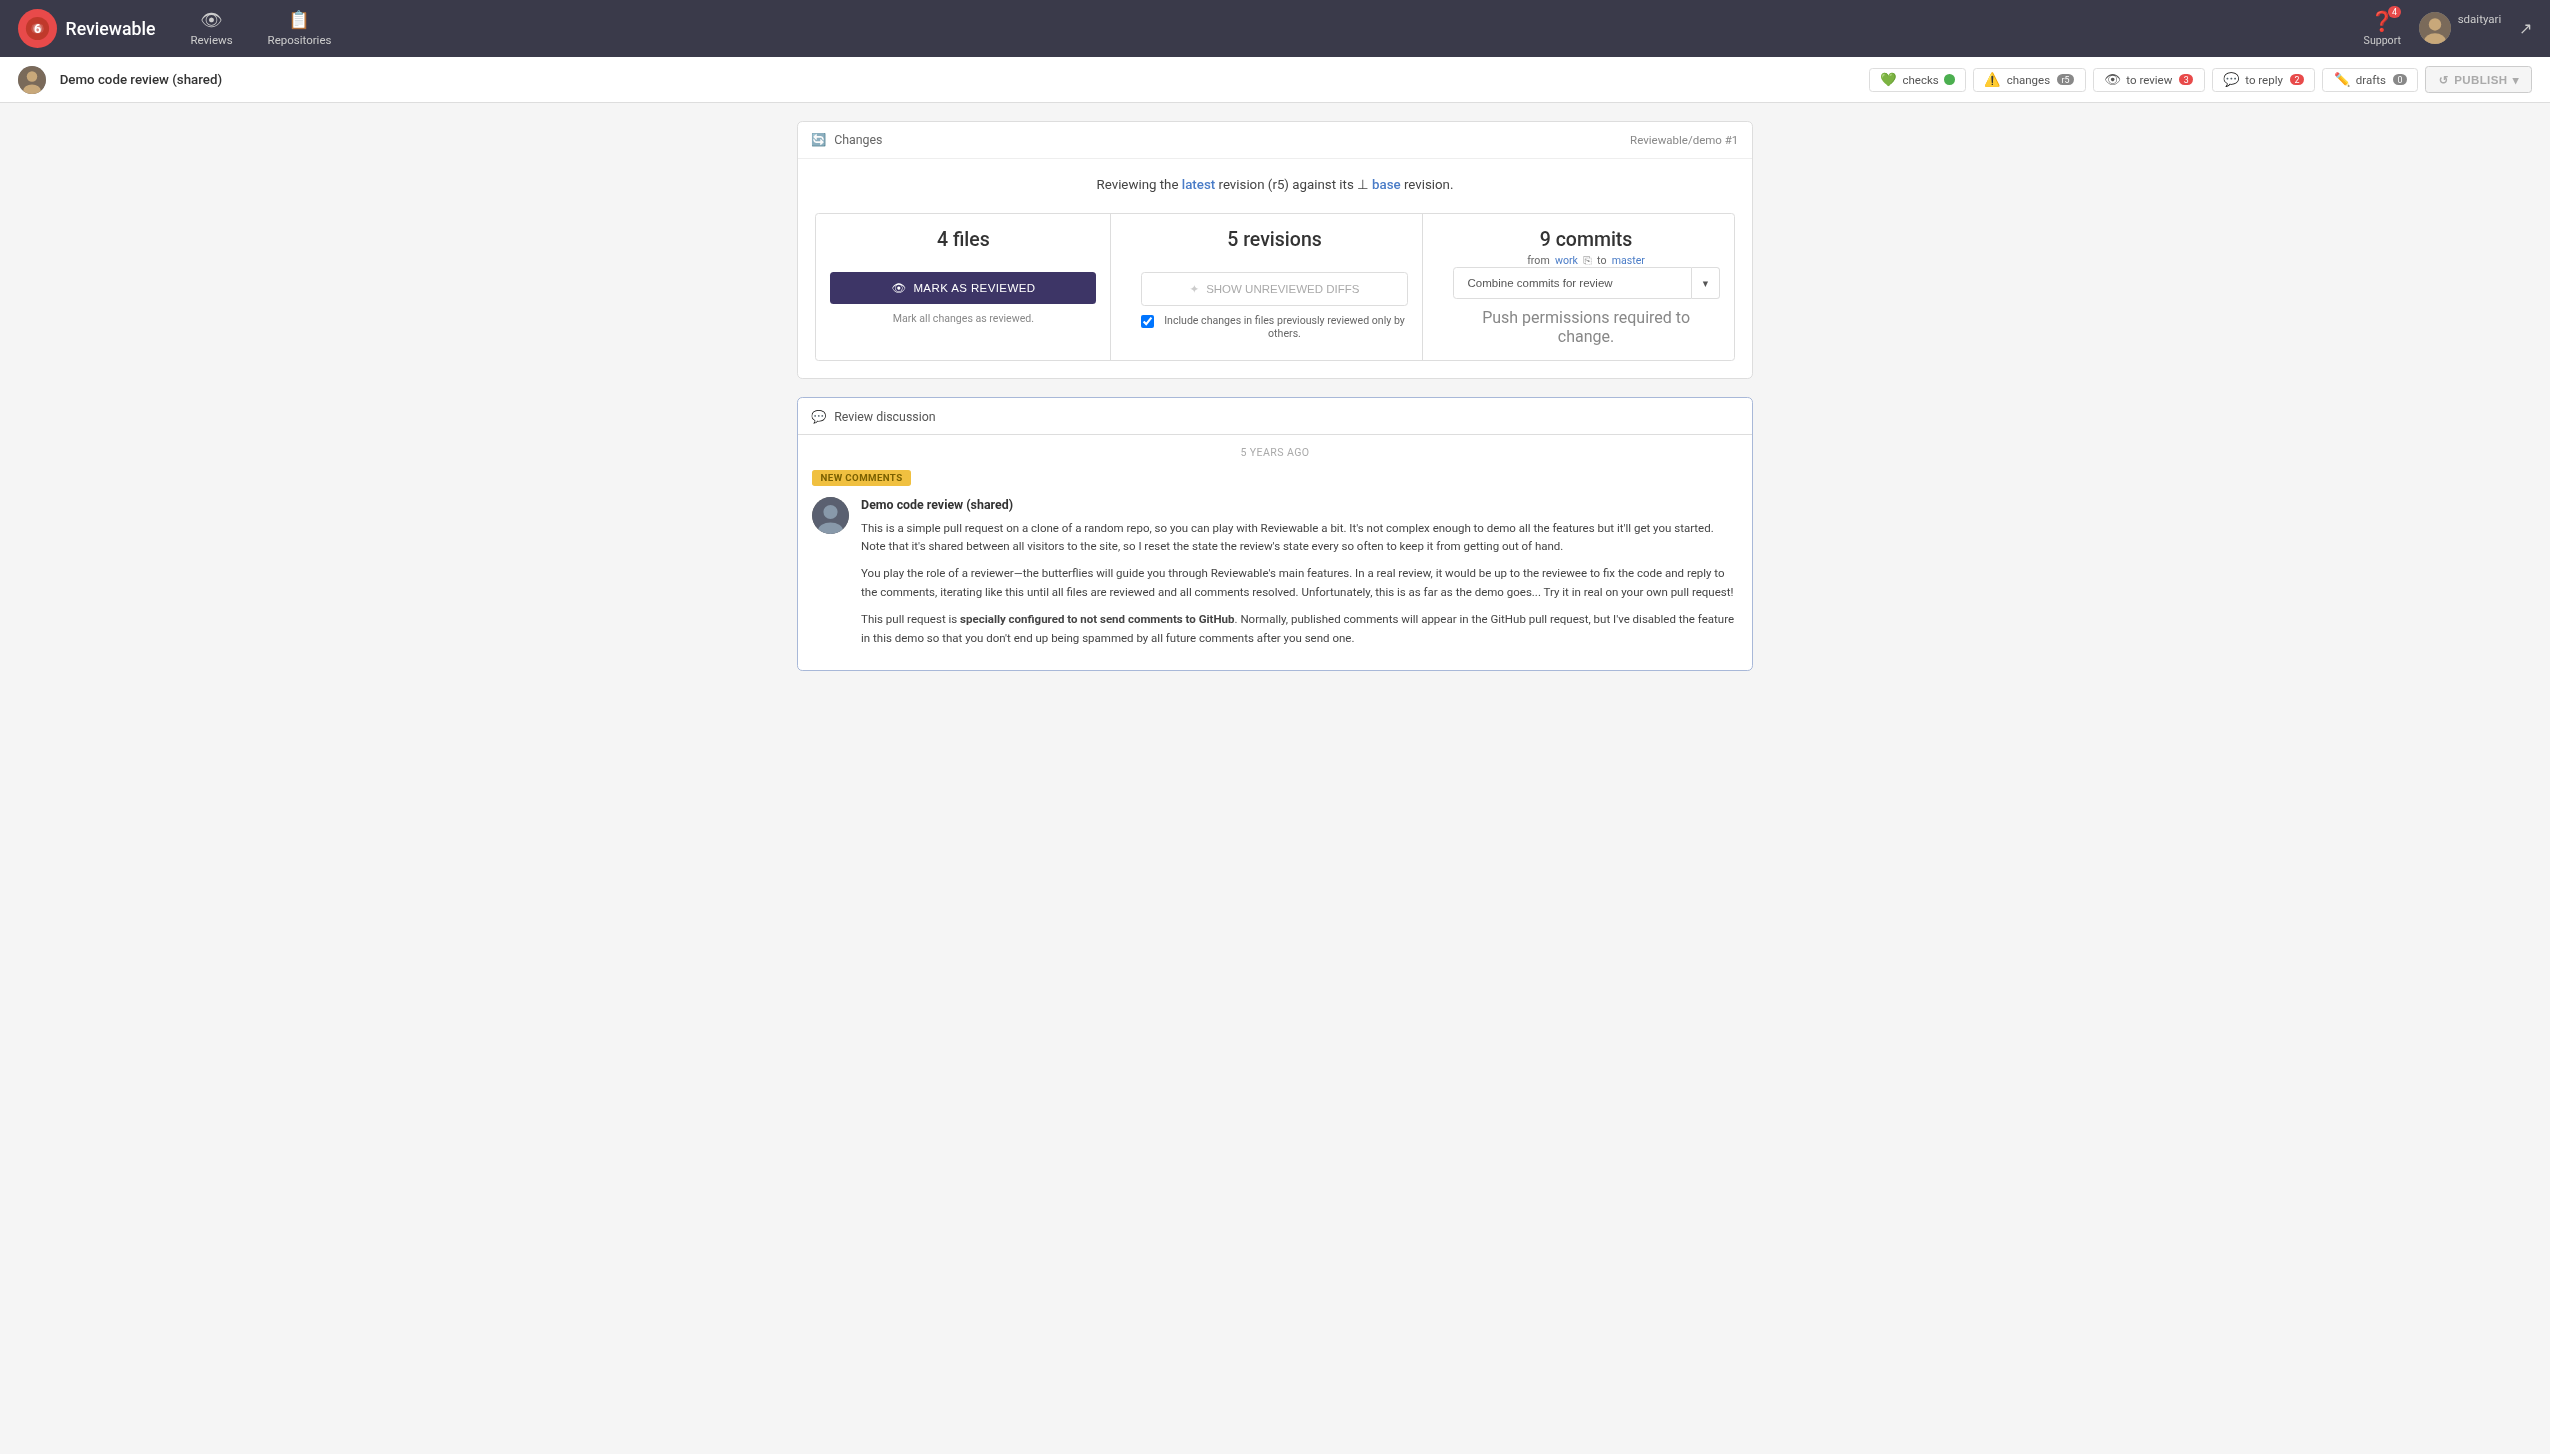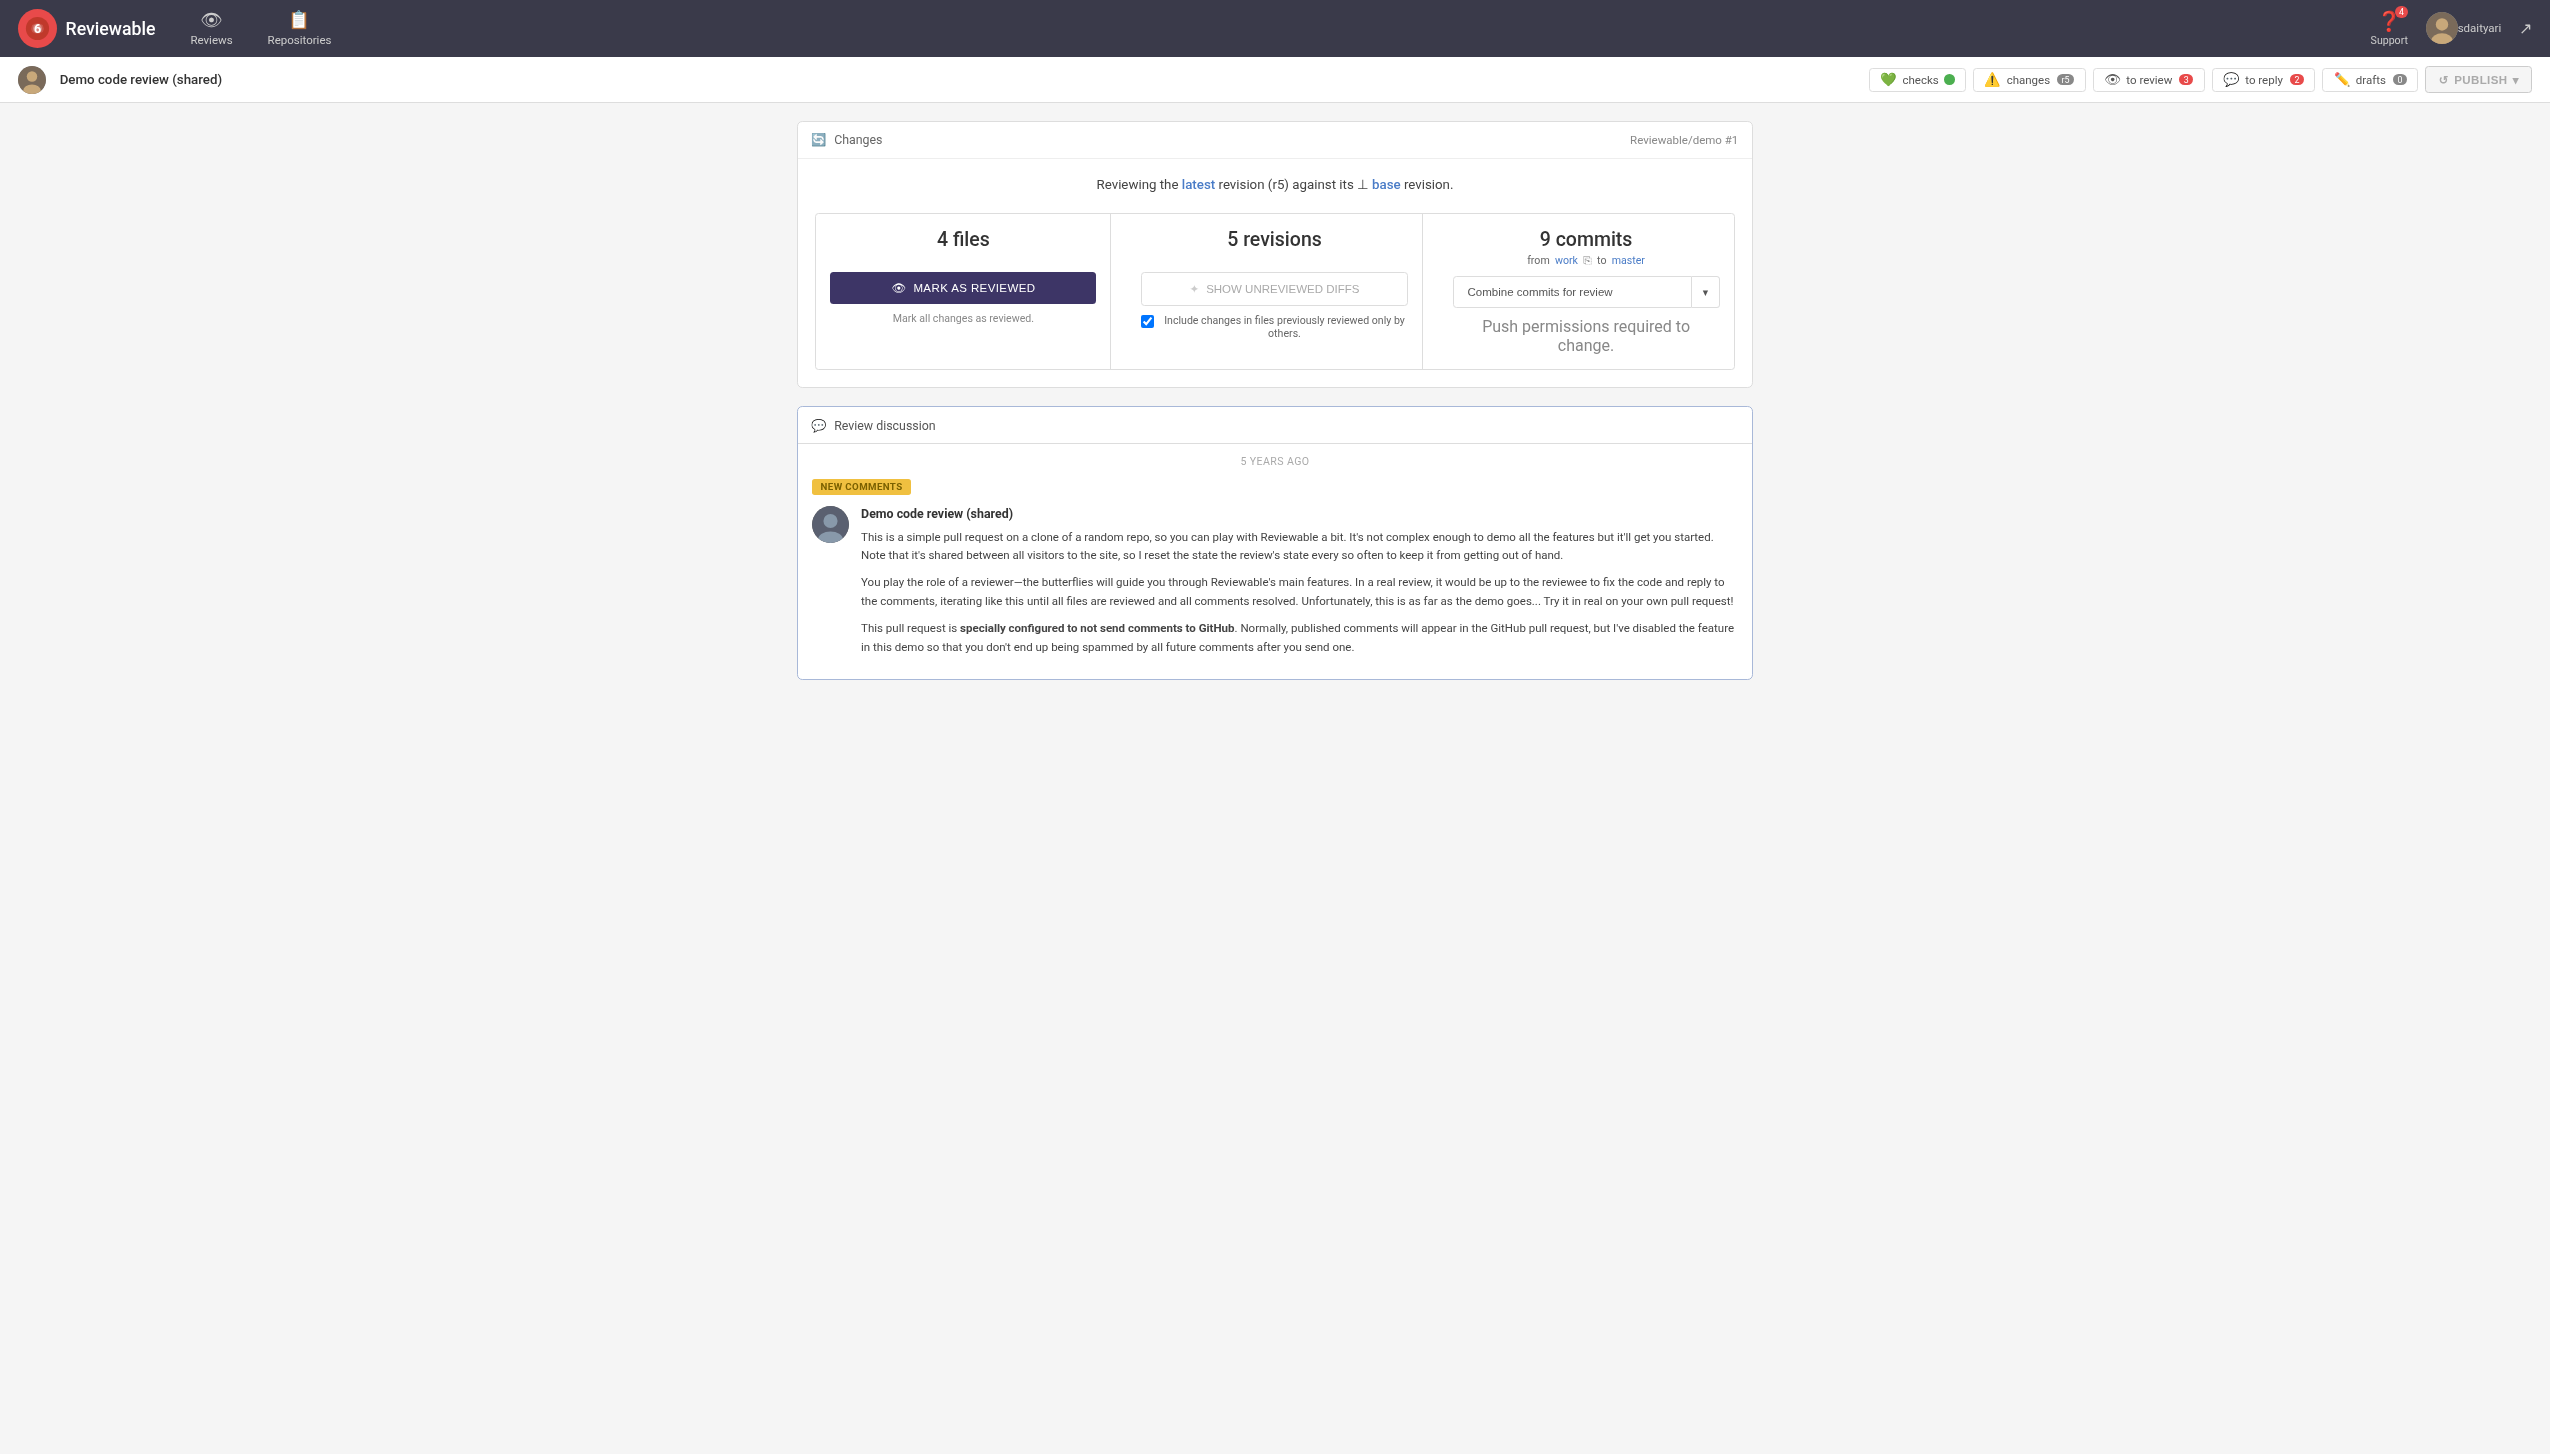--- a/index.html
+++ b/index.html
@@ -84,21 +84,21 @@
       background: #888;
       overflow: hidden;
       display: flex;
       align-items: center;
       justify-content: center;
       color: white;
       font-size: 12.4px;
     }
     .user-info {
       display: flex;
-      align-items: center;
+      gap: 7px;
       color: #ccc;
       font-size: 11.5px;
       cursor: pointer;
     }
     .nav-export-icon { color: #ccc; font-size: 16px; cursor: pointer; }
 
     
     .sub-header {
       background: white;
       border-bottom: 0.9px solid #ddd;
@@ -316,21 +316,21 @@
       font-size: 16px;
       color: #888;
     }
     .from-to-row {
       display: flex;
       align-items: center;
       gap: 5.3px;
       font-size: 10.6px;
       color: #666;
       margin-top: 0;
-      margin-bottom: 9px;
+      margin-bottom: 0;
       justify-content: center;
     }
     .branch-link { color: #4a7cc7; text-decoration: none; }
 
     
     .file-matrix-row {
       display: flex;
       align-items: center;
       padding: 10.6px 14px;
       border-top: 0.9px solid #eee;

